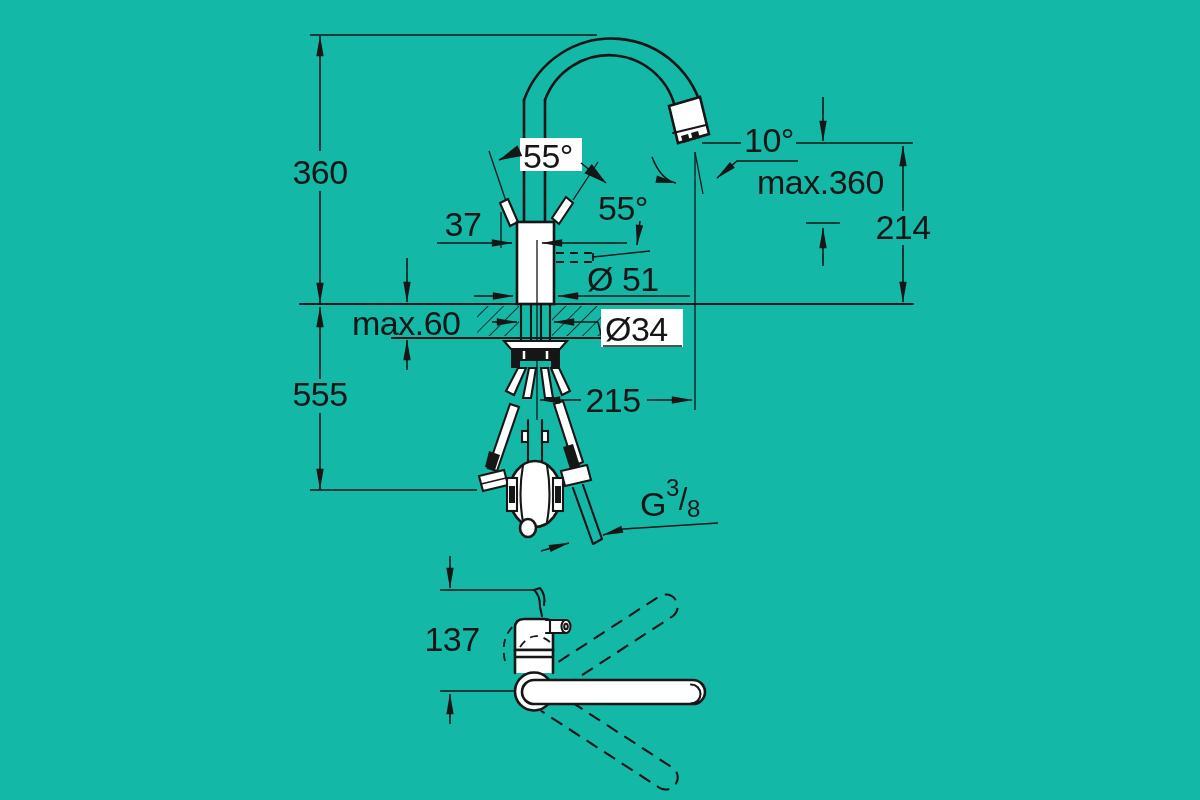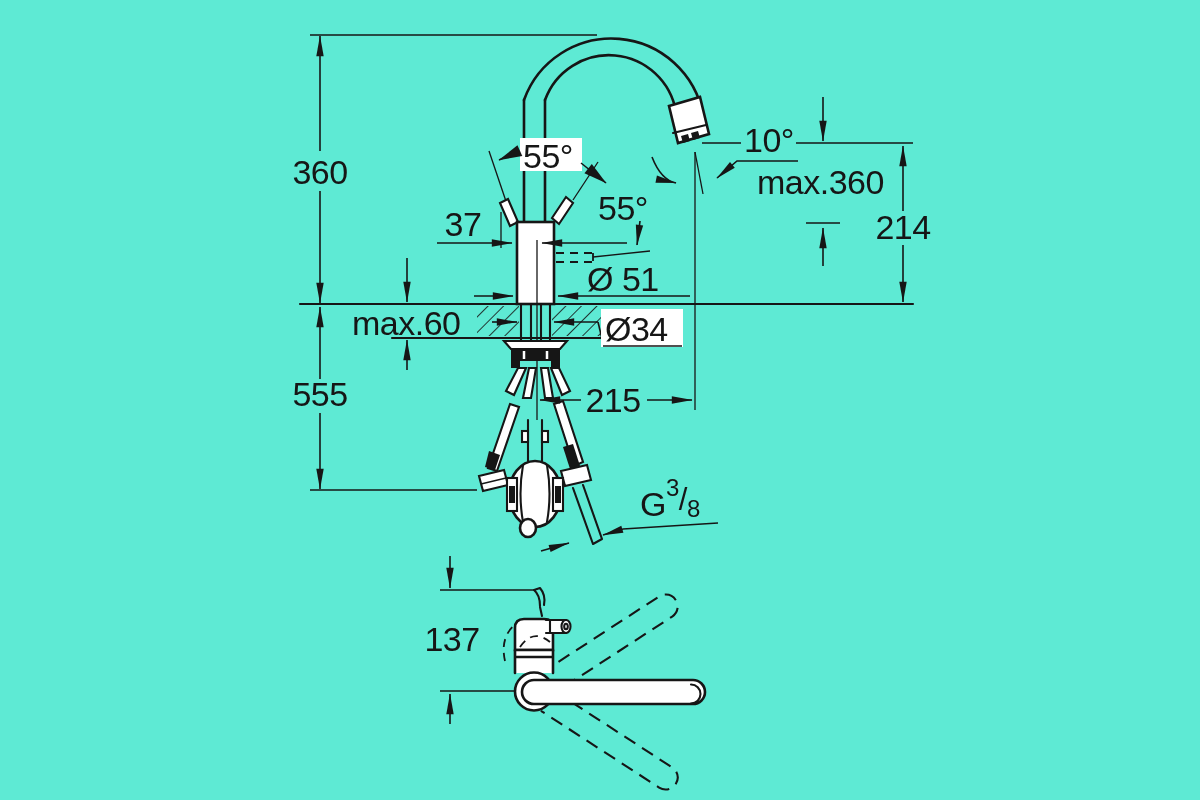--- a/index.html
+++ b/index.html
@@ -1,17 +1,17 @@
 <!DOCTYPE html>
 <html><head>
 <meta charset="utf-8">
 <style>
   html,body { margin:0; padding:0; background:#e8e8e8; }
   .page {
-    position:relative; width:1200px; height:800px; background:#5eead4;
+    position:relative; width:1200px; height:800px; background:#14b8a6;
     font-family:"Liberation Sans", sans-serif; overflow:hidden;
   }
   svg { display:block; }
   .obj   { stroke:#161616; stroke-width:2.6; fill:none; stroke-linecap:round; }
   .obj2  { stroke:#161616; stroke-width:2.1; fill:none; stroke-linecap:round; }
   .objw  { stroke:#161616; stroke-width:2.6; fill:#ffffff; }
   .objw2 { stroke:#161616; stroke-width:2.1; fill:#ffffff; }
   .dark  { fill:#161616; stroke:none; }
   .dim   { stroke:#161616; stroke-width:1.6; fill:none; }
   .thin  { stroke:#161616; stroke-width:1.3; fill:none; }

